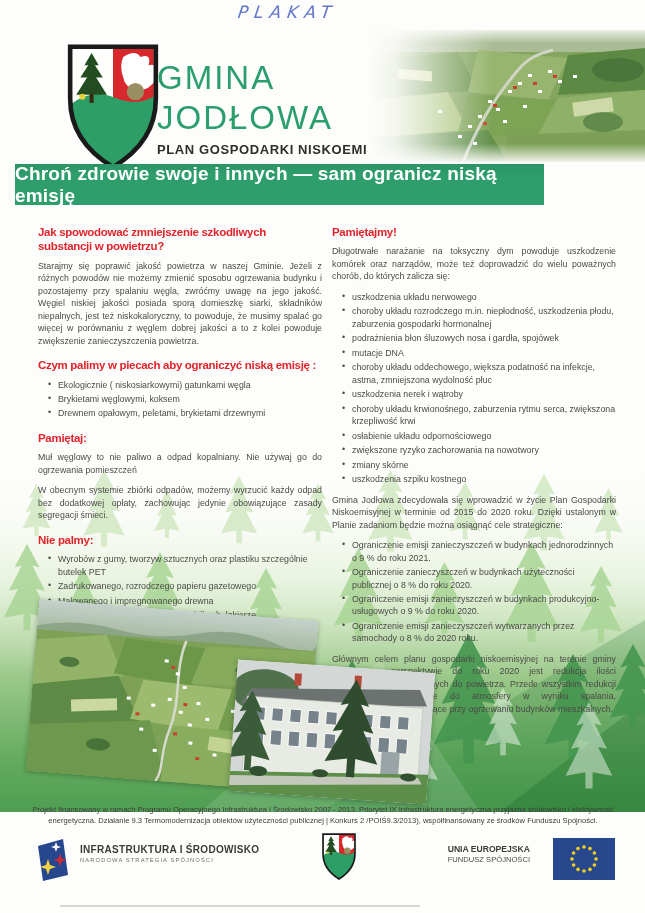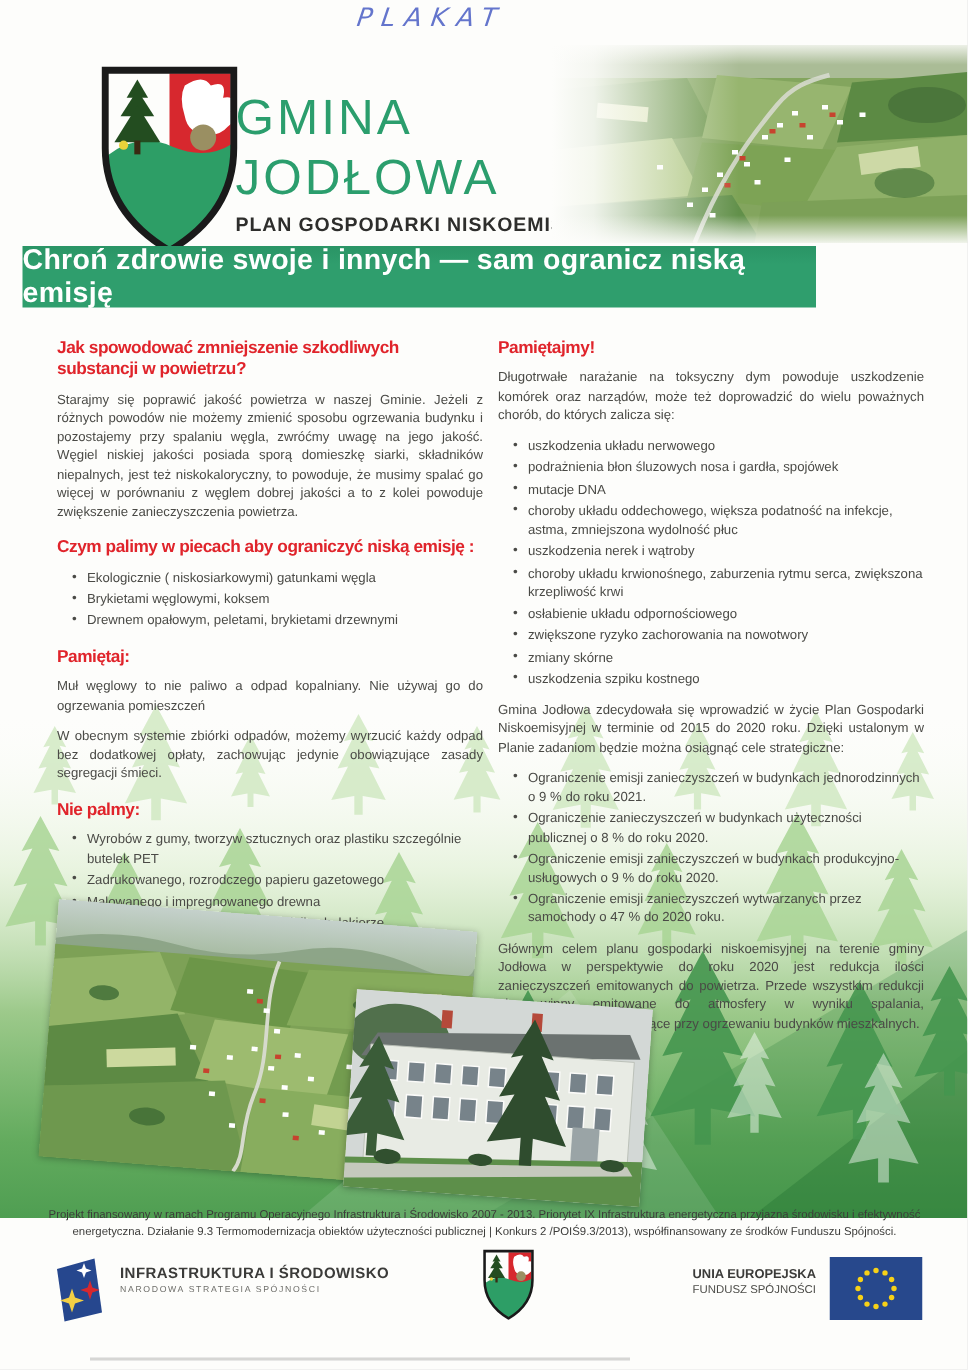--- a/index.html
+++ b/index.html
@@ -65,21 +65,21 @@
     position:absolute; left:28px; top:796px; width:590px; z-index:4;
     font-size:7.6px; line-height:1.55; text-align:center; color:#3c3c3a;
   }
   .logos{position:absolute; left:0; top:836px; width:645px; height:58px; z-index:4;}
   .logo-left{position:absolute; left:35px; top:2px; display:flex; align-items:flex-start;}
   .logo-left-text{margin-left:9px; padding-top:6px;}
   .logo-left-title{font-size:10px; font-weight:bold; color:#3b3b39; letter-spacing:.3px;}
   .logo-left-sub{font-size:5.8px; color:#6e6e6a; letter-spacing:1.1px; margin-top:2px;}
   .arms-sm{position:absolute; left:320px; top:-4px; width:38px; height:49px;}
   .logo-right{position:absolute; right:30px; top:2px; display:flex; align-items:flex-start;}
-  .logo-right-text{text-align:right; margin-right:9px; padding-top:6px;}
+  .logo-right-text{text-align:right; margin-right:23px; padding-top:6px;}
   .logo-right-title{font-size:8.6px; font-weight:bold; color:#3b3b39;}
   .logo-right-sub{font-size:7.6px; color:#4c4c48; margin-top:1px;}
   .scan-line{position:absolute; left:60px; top:905px; width:360px; height:2px; background:#bdbdbb; opacity:.6; z-index:5;}
 </style>
 </head>
 <body>
 
 <svg width="0" height="0" style="position:absolute" aria-hidden="true">
   <defs>
     <symbol id="herb" viewBox="0 0 100 126">
@@ -241,36 +241,37 @@
       <li>Malowanego i impregnowanego drewna</li>
       <li>Opakowań po farbach, rozpuszczalnikach, lakierze</li>
     </ul>
   </section>
 
   <section class="col col-right">
     <h2>Pamiętajmy!</h2>
     <p>Długotrwałe narażanie na toksyczny dym powoduje uszkodzenie komórek oraz narządów, może też doprowadzić do wielu poważnych chorób, do których zalicza się:</p>
     <ul>
       <li>uszkodzenia układu nerwowego</li>
+      <li>choroby układu rozrodczego m.in. niepłodność, uszkodzenia płodu, zaburzenia gospodarki hormonalnej</li>
       <li>podrażnienia błon śluzowych nosa i gardła, spojówek</li>
       <li>mutacje DNA</li>
       <li>choroby układu oddechowego, większa podatność na infekcje, astma, zmniejszona wydolność płuc</li>
       <li>uszkodzenia nerek i wątroby</li>
       <li>choroby układu krwionośnego, zaburzenia rytmu serca, zwiększona krzepliwość krwi</li>
       <li>osłabienie układu odpornościowego</li>
       <li>zwiększone ryzyko zachorowania na nowotwory</li>
       <li>zmiany skórne</li>
       <li>uszkodzenia szpiku kostnego</li>
     </ul>
     <p>Gmina Jodłowa zdecydowała się wprowadzić w życie Plan Gospodarki Niskoemisyjnej w terminie od 2015 do 2020 roku. Dzięki ustalonym w Planie zadaniom  będzie można osiągnąć cele strategiczne:</p>
     <ul>
       <li>Ograniczenie emisji zanieczyszczeń w budynkach jednorodzinnych o 9 % do roku 2021.</li>
       <li>Ograniczenie zanieczyszczeń w budynkach użyteczności publicznej o 8 % do roku 2020.</li>
       <li>Ograniczenie emisji zanieczyszczeń w budynkach produkcyjno-usługowych o 9 % do roku 2020.</li>
-      <li>Ograniczenie emisji zanieczyszczeń wytwarzanych przez samochody o 47 % do 2020 roku.</li>
+      <li>Ograniczenie emisji zanieczyszczeń wytwarzanych przez samochody o 8 % do 2020 roku.</li>
     </ul>
     <p>Głównym celem planu gospodarki niskoemisyjnej na terenie gminy Jodłowa w perspektywie do roku 2020 jest redukcja ilości zanieczyszczeń emitowanych do powietrza. Przede wszystkim redukcji ulec winny emitowane do atmosfery w wyniku spalania, zanieczyszczenia powstające przy ogrzewaniu budynków mieszkalnych.</p>
   </section>
 
   <div class="photo aerial-bottom">
     <svg width="280" height="172" viewBox="0 0 280 172">
       <defs>
         <linearGradient id="sky" x1="0" y1="0" x2="0" y2="1">
           <stop offset="0" stop-color="#c5d1cc"></stop>
             <stop offset="1" stop-color="#a2b89b"></stop>

